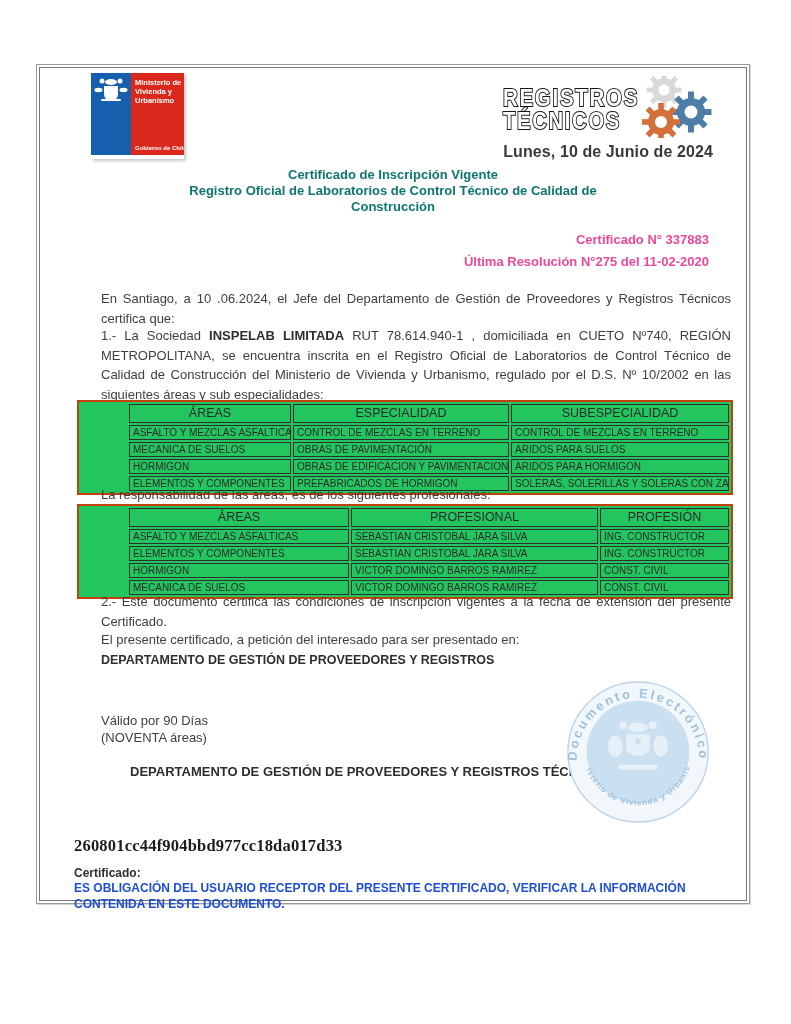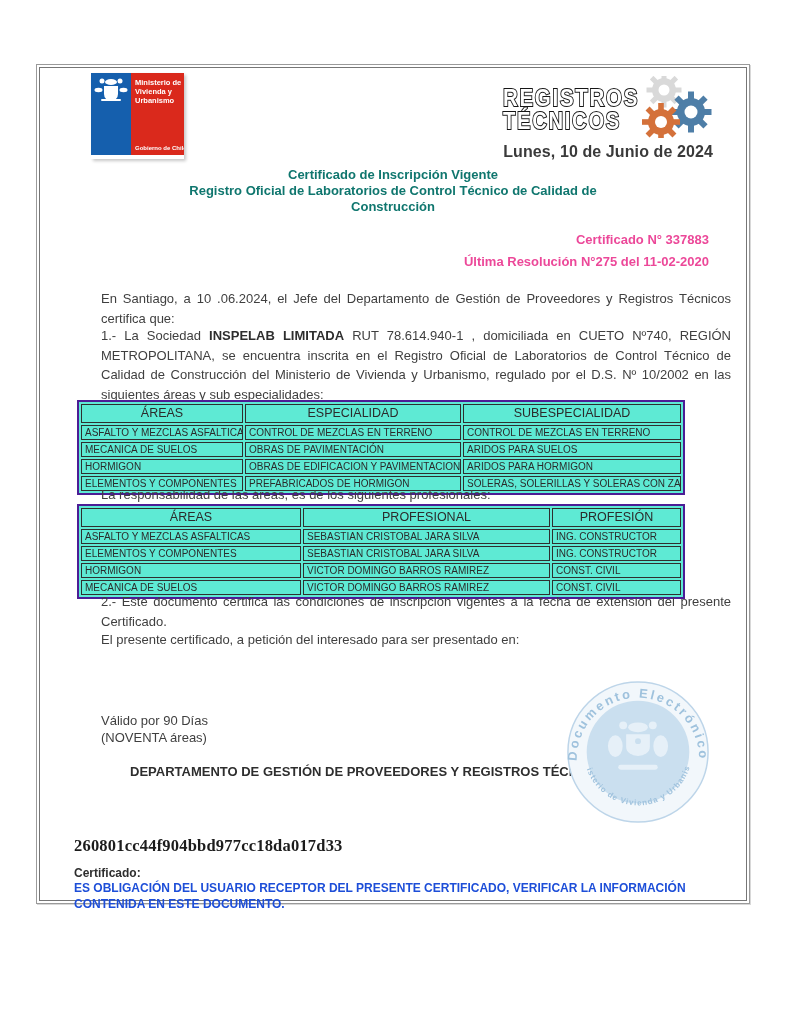--- a/index.html
+++ b/index.html
@@ -34,22 +34,22 @@
   #p1 { top:258px; }
   #resp { top:417px; text-align:left; }
   #p2 { top:524px; }
   #p3 { top:562px; text-align:left; }
   #presented { top:583px; font-weight:bold; font-size:12.5px; color:#2e2e2e; text-align:left; }
   #validity { top:645px; line-height:16.5px; text-align:left; }
   #signing { top:694px; left:66px; width:520px; font-weight:bold; font-size:13px; color:#2e2e2e; text-align:left; }
   
   .tablewrap1 { position:absolute; left:37px; top:332px; }
   .tablewrap2 { position:absolute; left:37px; top:436px; }
-  table.doc { border-collapse:separate; border-spacing:2px; border:2px solid #4c1d95;
-    background:#5eead4; width:602px; table-layout:fixed; }
+  table.doc { border-collapse:separate; border-spacing:2px; border:2px solid #c2410c;
+    background:#22c55e; width:602px; table-layout:fixed;padding-left:48px; }
   table.doc th { border:1px solid #2f2f2f; font-weight:normal; font-size:12.5px;
     padding:1px 2px 2px; text-align:center; color:#2b2b2b; white-space:nowrap; overflow:hidden; }
   table.doc td { border:1px solid #2f2f2f; font-size:10px; padding:0 3px; height:13px;
     color:#2b2b2b; white-space:nowrap; overflow:hidden; }
   
   .hash { position:absolute; left:34px; top:768px; font-family:"Liberation Serif", serif;
     font-weight:bold; font-size:16.5px; color:#1c1c1c; letter-spacing:0.2px; }
   .imp-label { position:absolute; left:34px; top:798px; font-weight:bold; font-size:12px; color:#2e2e2e; }
   .imp-text { position:absolute; left:34px; top:813px; width:618px; font-weight:bold;
     font-size:12px; line-height:15.5px; color:#1d4ed8; }
@@ -202,20 +202,21 @@
           <td>MECANICA DE SUELOS</td>
           <td>VICTOR DOMINGO BARROS RAMIREZ</td>
           <td>CONST. CIVIL</td>
         </tr>
       </tbody>
         </table>
     </div>
 
     <div class="par" id="p2">2.- Este documento certifica las condiciones de inscripción vigentes a la fecha de extensión del presente Certificado.</div>
     <div class="par" id="p3">El presente certificado, a petición del interesado para ser presentado en:</div>
+    <div class="par" id="presented">DEPARTAMENTO DE GESTIÓN DE PROVEEDORES Y REGISTROS</div>
 
     <div class="par" id="validity">
       <div>Válido por 90 Días</div>
       <div>(NOVENTA áreas)</div>
     </div>
 
     <div class="par" id="signing">DEPARTAMENTO DE GESTIÓN DE PROVEEDORES Y REGISTROS TÉCNICOS</div>
 
     <div class="watermark">
       <svg width="148" height="148" viewBox="0 0 150 150">

